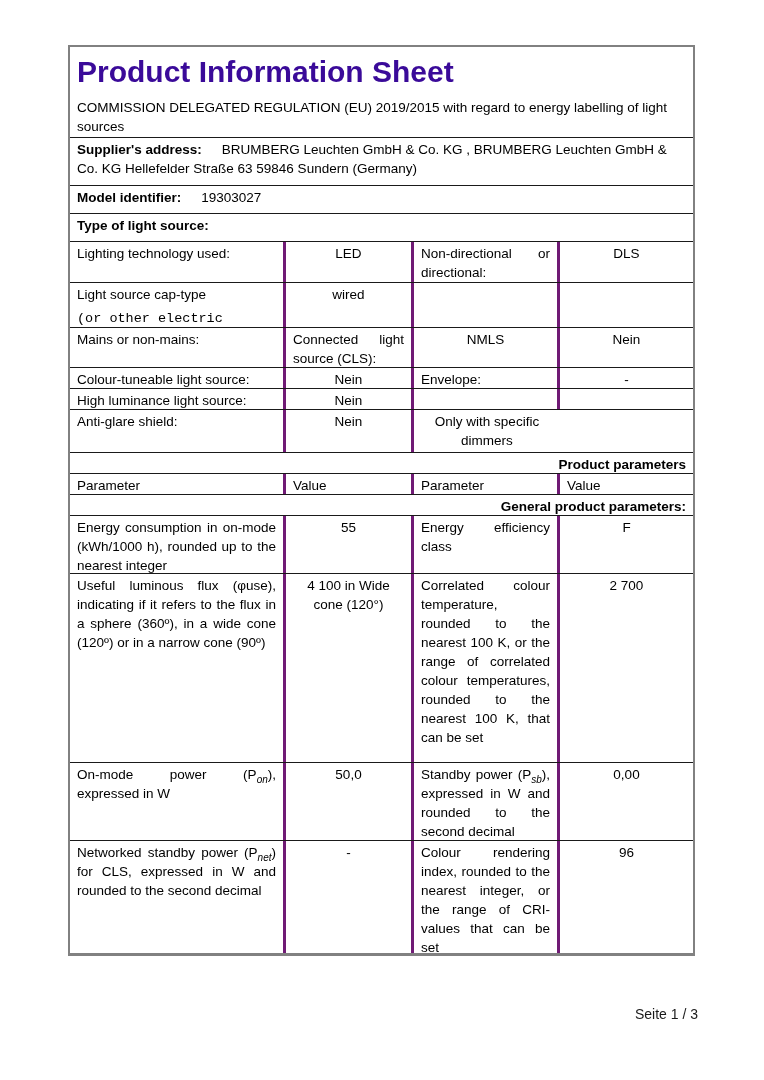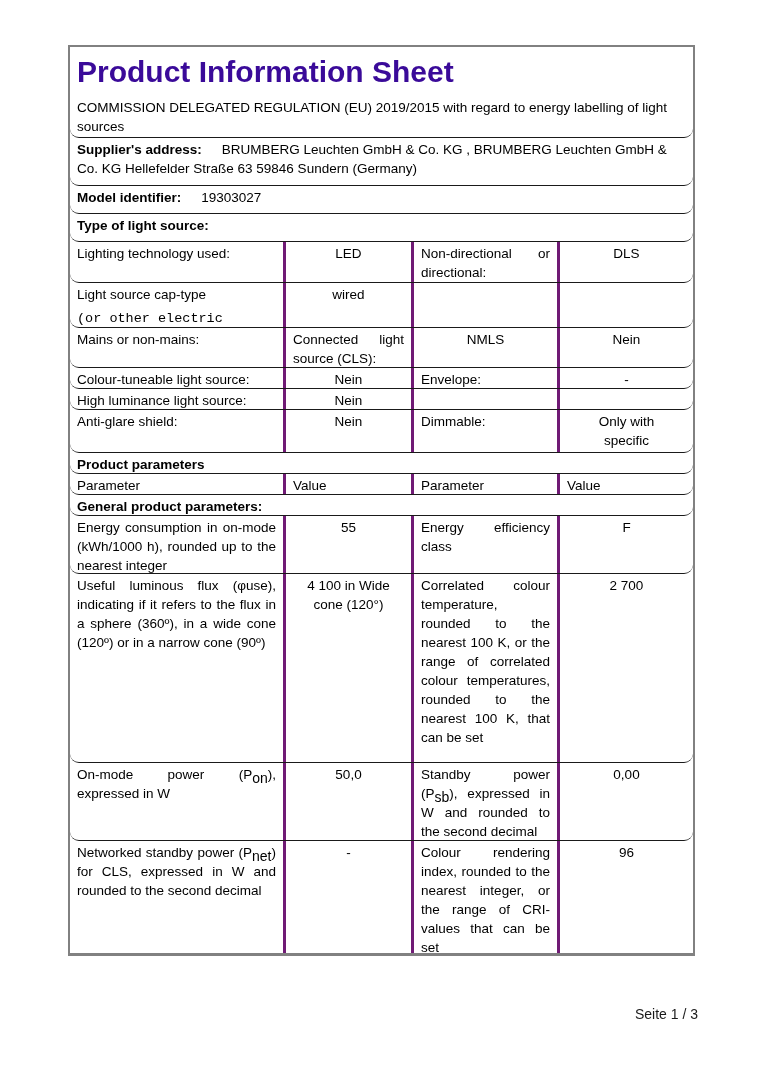--- a/index.html
+++ b/index.html
@@ -12,44 +12,44 @@
     overflow:hidden;
   }
   .sheet{
     position:absolute;left:68px;top:45px;width:627px;
     border:2px solid #818181;
     border-bottom-width:3px;
     background:#fff;
     box-sizing:border-box;
     font-size:13.5px;line-height:19px;
   }
-  .row{box-sizing:border-box;border-bottom:1px solid #1a1a1a;overflow:hidden;border-radius:9px;}
+  .row{box-sizing:border-box;border-bottom:1px solid #1a1a1a;overflow:hidden;}
   .row:last-child{border-bottom:none;}
   .pad{padding:2px 7px;}
   .hdr-cell{padding:5px 7px 0 7px;}
   .doc-title{
     font-size:30px;line-height:36px;font-weight:bold;
     color:#3A0A99;margin:2px 0 8px 0;
   }
   .reg-text{text-align:left;}
   b.lbl{font-weight:bold;}
   .lblval .val{margin-left:10px;}
   .grid4{display:grid;grid-template-columns:216px 128px 146px 1fr;}
   .cell{
     box-sizing:border-box;
     padding:2px 7px;
     overflow:hidden;
   }
   .cell.b-r{border-right:3px solid #701a75;}
   .jst{text-align:justify;}
   .val{text-align:center;padding:2px 10px;}
   .val4{padding:2px 17px;}
-  .full{text-align:left;font-weight:bold;}
+  .full{text-align:right;font-weight:bold;}
   .gap-line{margin-top:5px;font-family:Liberation Mono, monospace;}
-  sub{font-size:14px;line-height:0;}
+  sub{font-size:10px;line-height:0;font-style:italic;}
   .footer{
     position:absolute;top:1006px;right:66px;
     font-size:14px;color:#1a1a1a;
   }
 </style>
 </head>
 <body>
 
 <div class="sheet">
 
@@ -105,21 +105,20 @@
   <div class="row grid4" style="height:21px">
     <div class="cell b-r">High luminance light source:</div>
     <div class="cell b-r val">Nein</div>
     <div class="cell b-r"></div>
     <div class="cell"></div>
   </div>
 
   <div class="row grid4" style="height:43px">
     <div class="cell b-r">Anti-glare shield:</div>
     <div class="cell b-r val">Nein</div>
-    <div class="cell b-r">Dimmable:</div>
     <div class="cell val val4">Only with specific dimmers</div>
   </div>
 
   <div class="row full pad" style="height:21px">Product parameters</div>
 
   <div class="row grid4" style="height:21px">
     <div class="cell b-r">Parameter</div>
     <div class="cell b-r">Value</div>
     <div class="cell b-r">Parameter</div>
     <div class="cell">Value</div>

